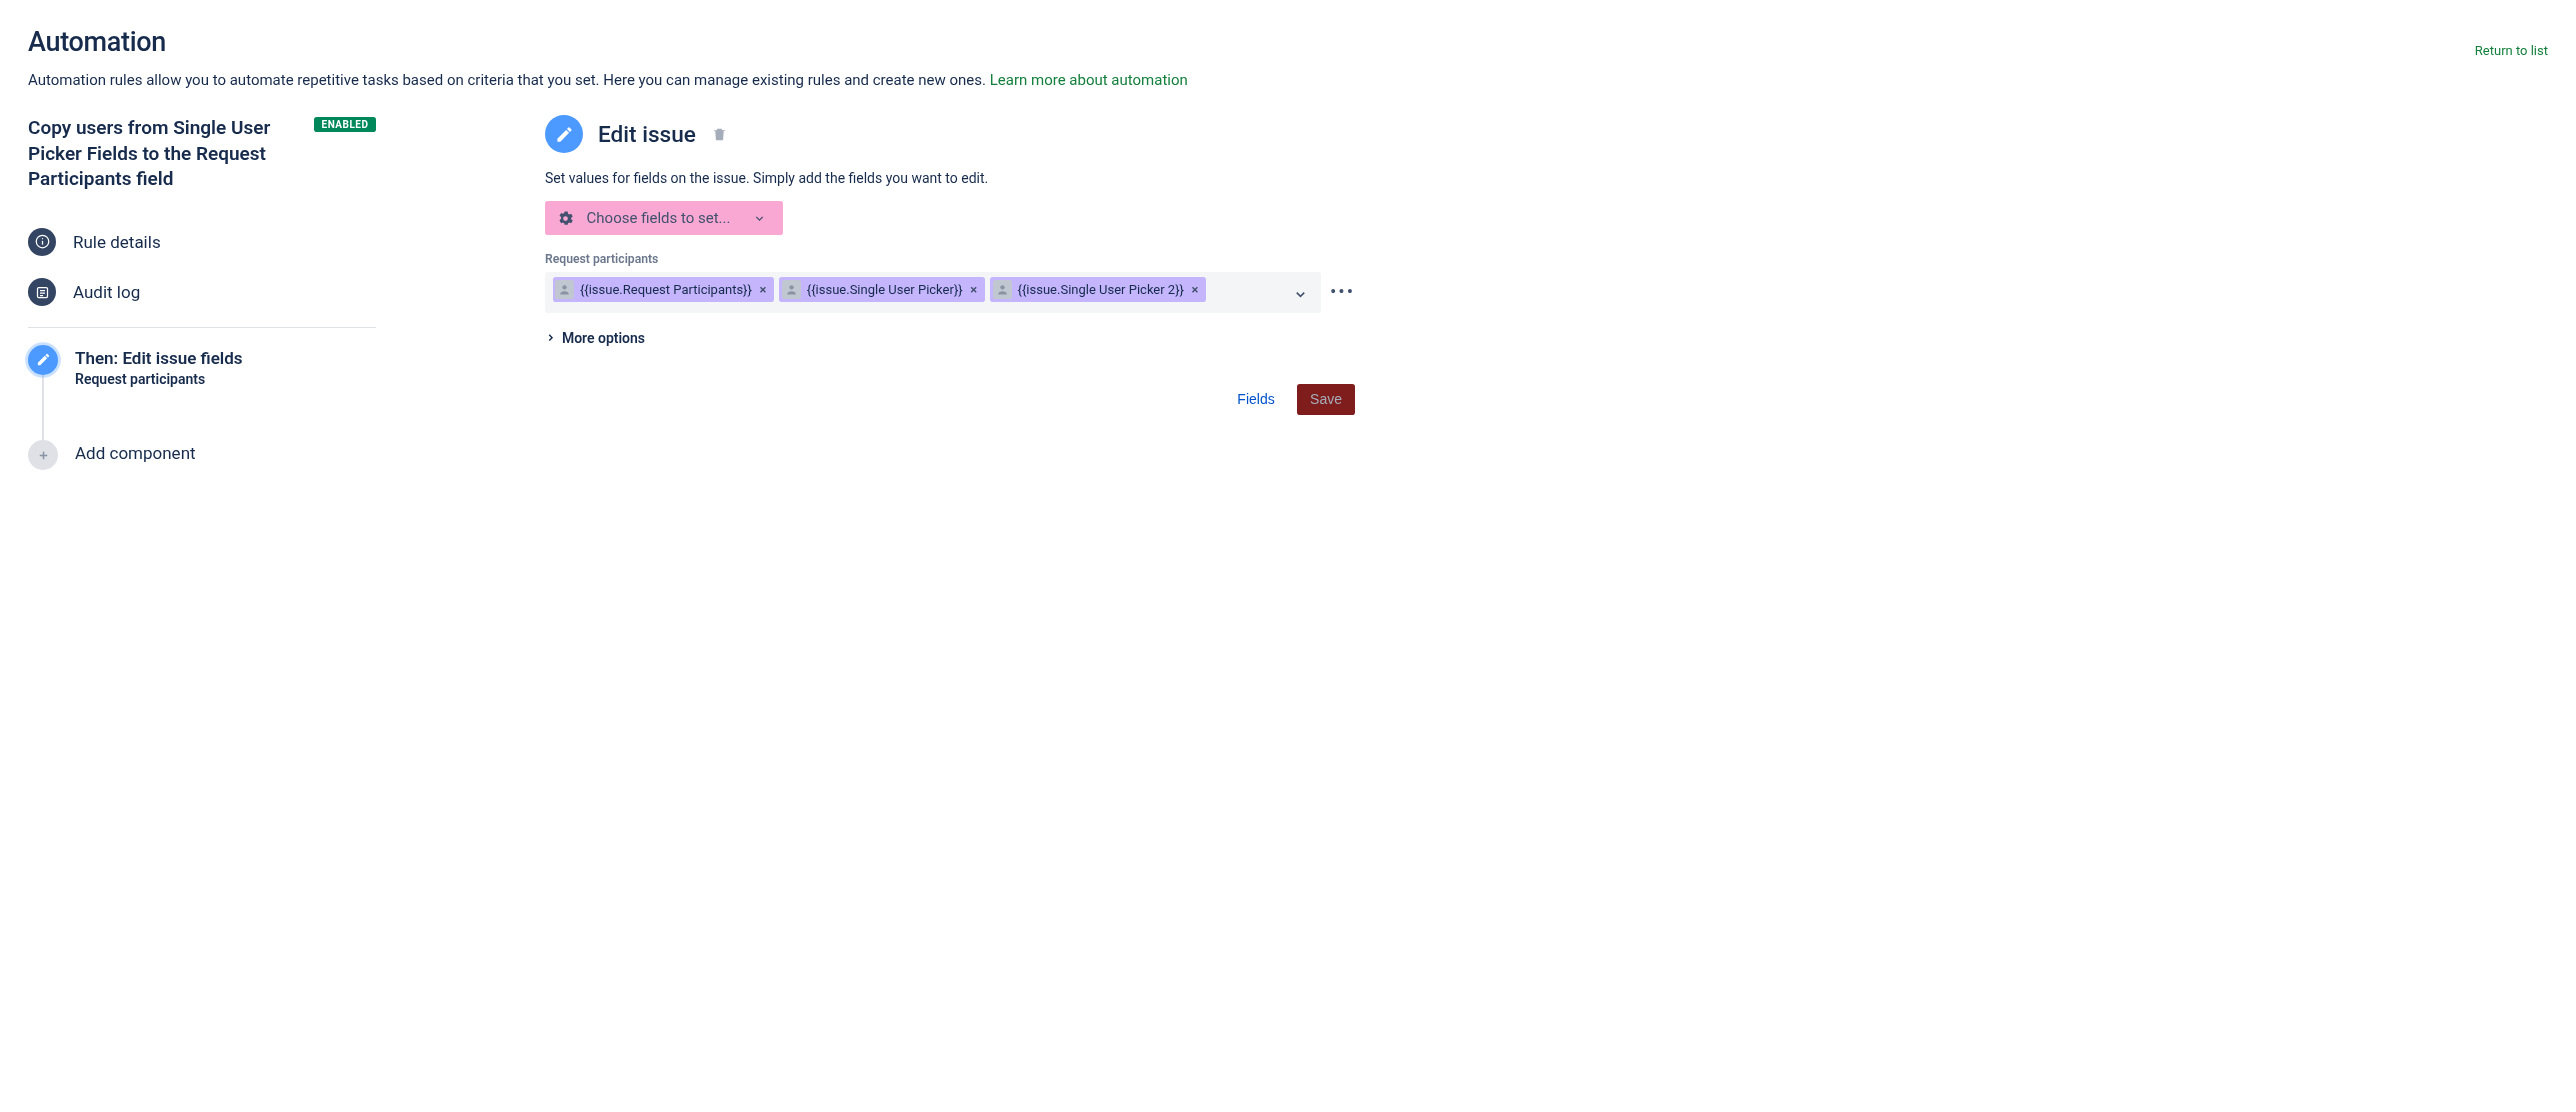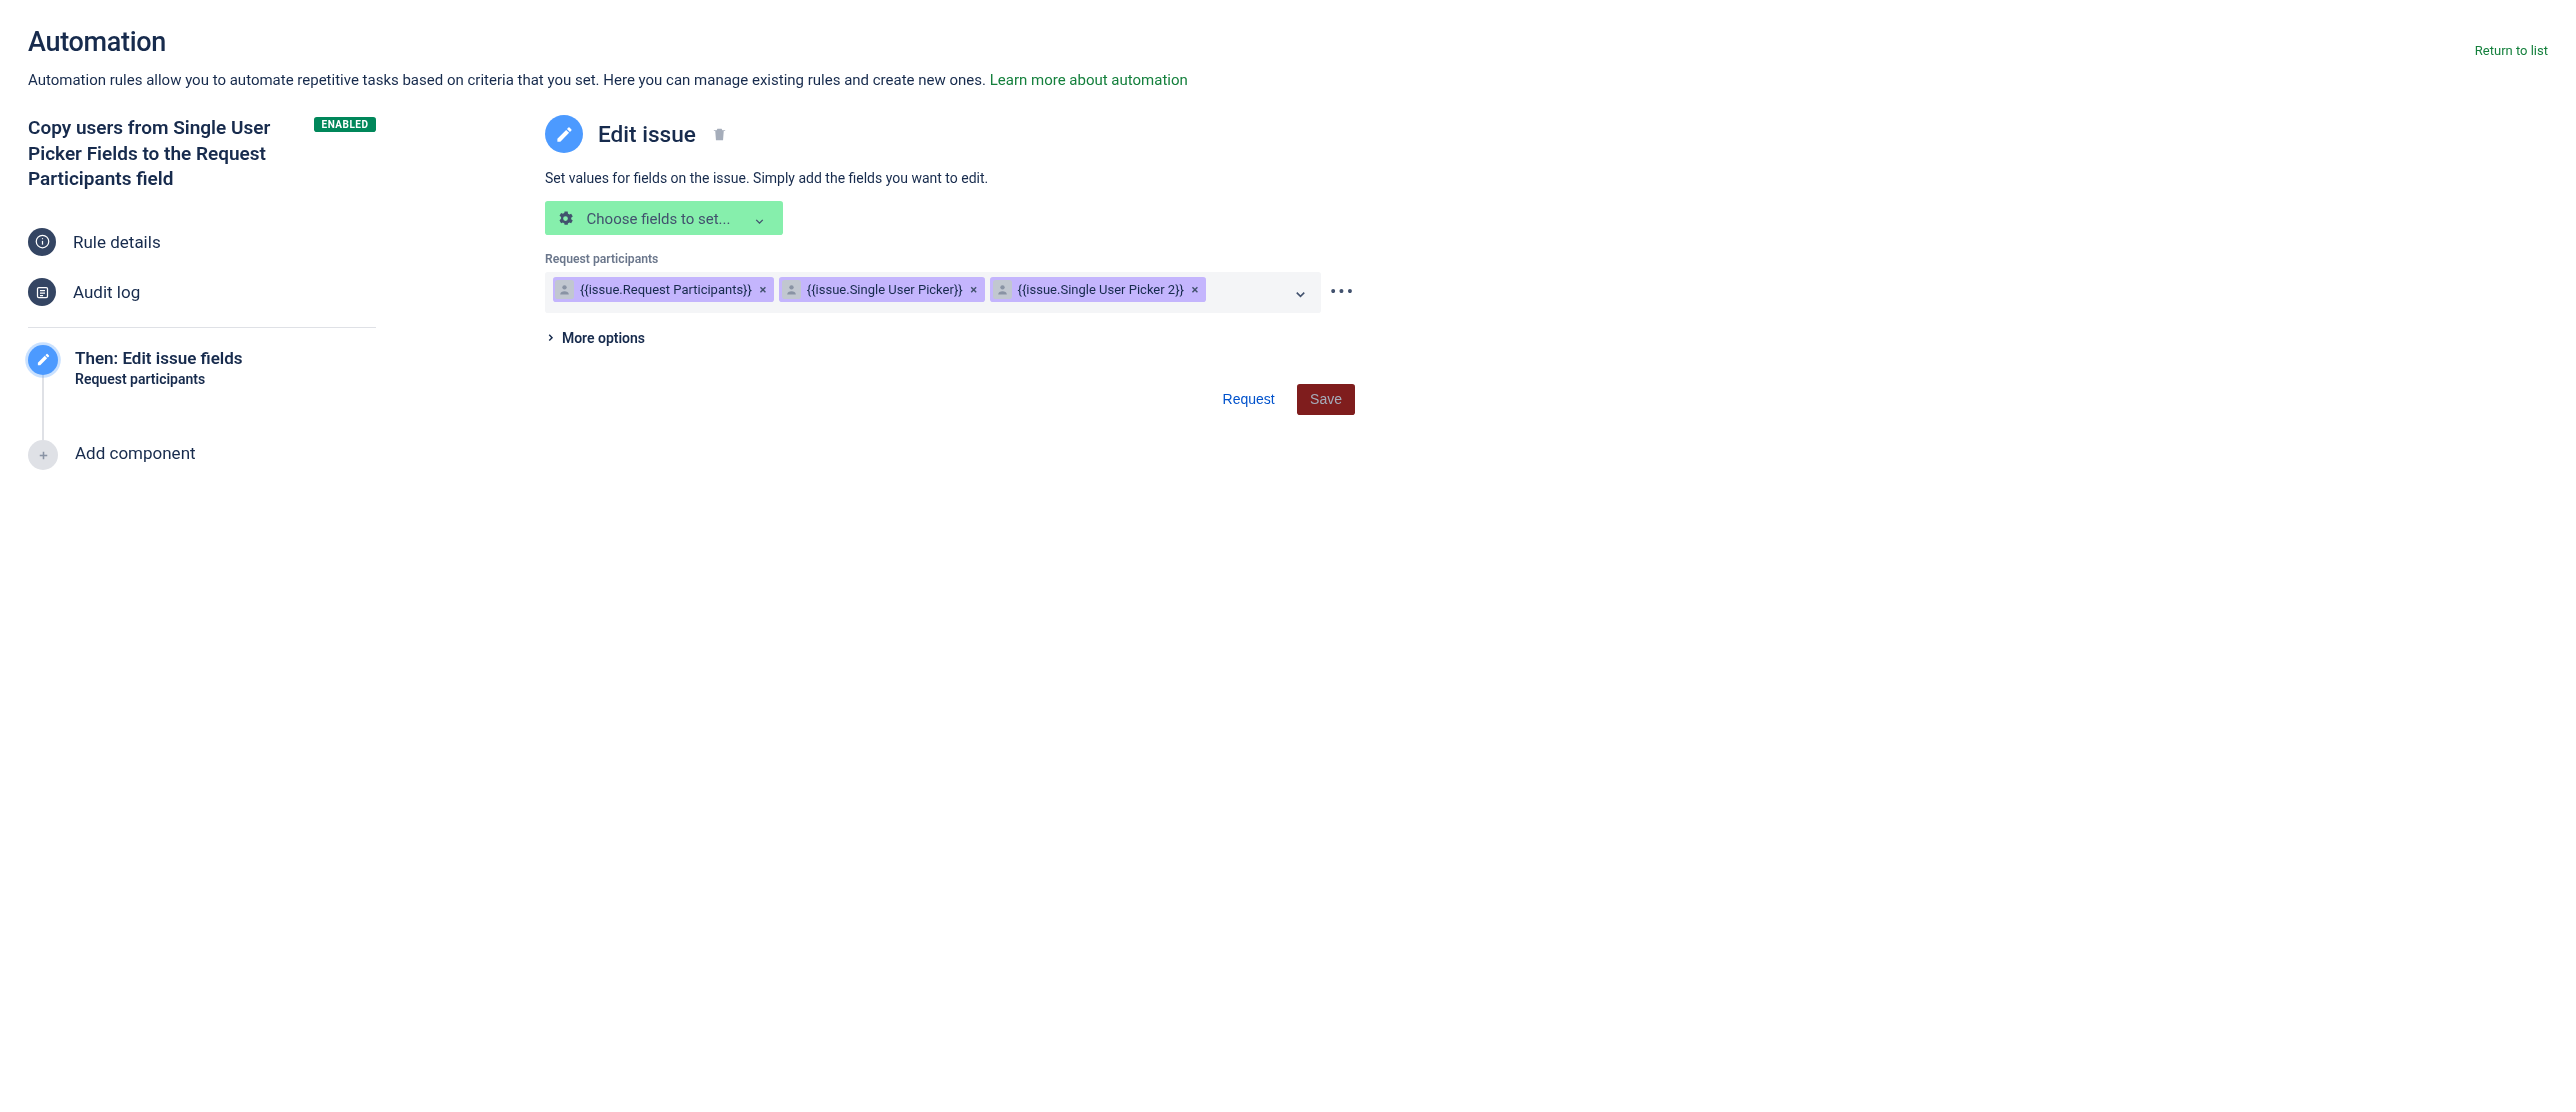--- a/index.html
+++ b/index.html
@@ -110,22 +110,22 @@
   }
   .panel-icon {
     width: 38px; height: 38px; border-radius: 50%;
     background: #4C9AFF; color: #fff;
     display: flex; align-items: center; justify-content: center;
   }
   .panel-title { font-size: 22.6px; font-weight: 500; }
   .trash-icon { color: #A5ADBA; cursor: pointer; }
   .panel-desc { font-size: 14px; margin-bottom: 15px; }
   .choose-btn {
-    display: inline-flex; align-items: flex-end; gap: 11.3px;
-    background: #86efac; border-radius: 2.8px;
+    display: inline-flex; align-items: center; gap: 11.3px;
+    background: #f9a8d4; border-radius: 2.8px;
     padding: 7.5px 17px 7.5px 11.3px;
     font-size: 15px; color: #42526E; cursor: pointer;
     margin-bottom: 17px;
   }
   .choose-btn .gear { color: #42526E; }
   .choose-btn .chev { margin-left: 11.3px; color: #42526E; }
   .field-label {
     font-size: 12.2px; font-weight: 600; color: #6B778C; margin-bottom: 5.6px;
   }
   .multi-field {
@@ -324,18 +324,18 @@
     <div class="more-options">
       <span>
         <svg width="11.3" height="11.3" viewBox="0 0 24 24" fill="none" stroke="currentColor" stroke-width="3">
             <polyline points="9 6 15 12 9 18"></polyline>
           </svg>
       </span>
       <span>More options</span>
     </div>
 
     <div class="footer-actions">
-      <button class="btn cancel">Request</button>
+      <button class="btn cancel">Fields</button>
       <button class="btn save">Save</button>
     </div>
   </div>
 </div>
 
 
 </body></html>

